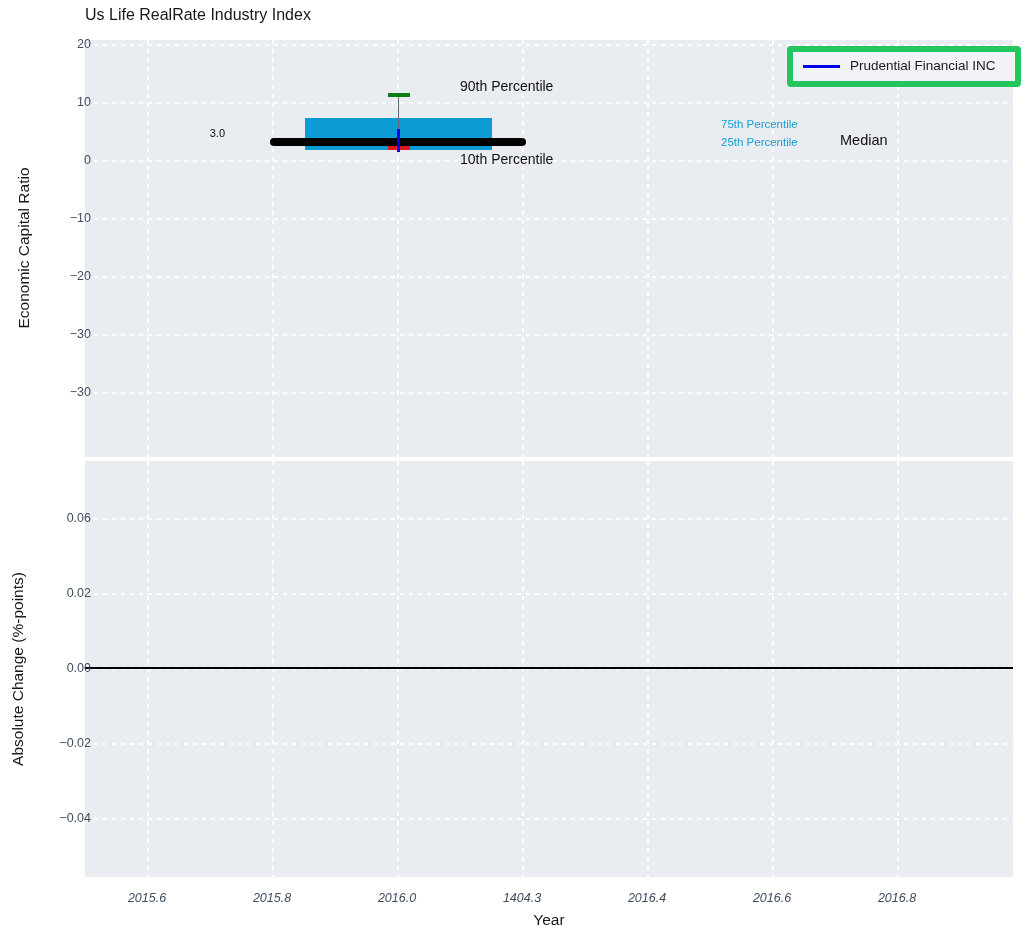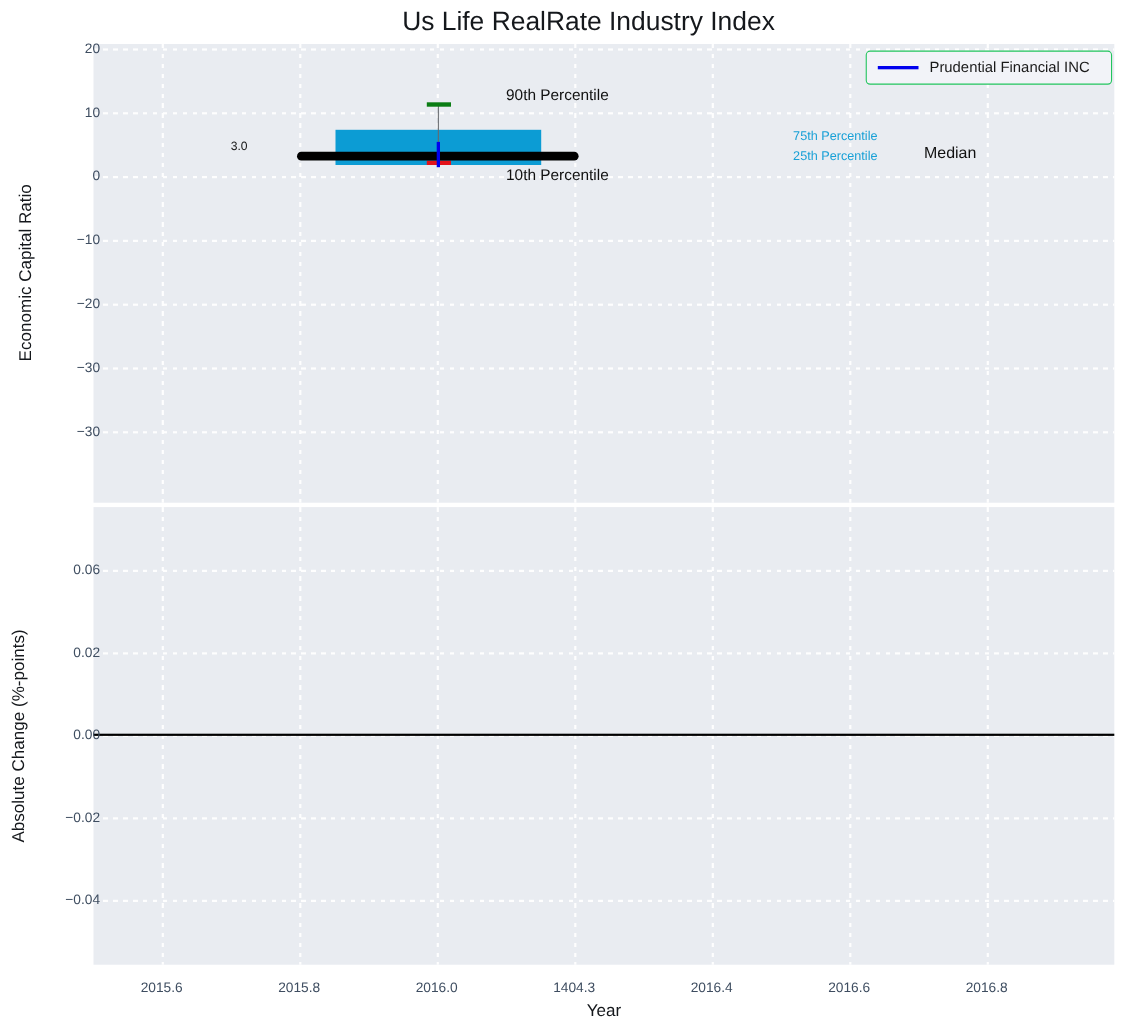--- a/index.html
+++ b/index.html
@@ -1,34 +1,34 @@
 <!DOCTYPE html>
 <html><head>
 <meta charset="utf-8">
 <style>
   html,body{margin:0;padding:0;background:#ffffff;}
   body{font-family:"Liberation Sans", sans-serif;}
   #fig{position:relative;width:1025px;height:940px;background:#ffffff;overflow:hidden;}
 
-  .title{position:absolute;left:85px;top:6px;width:900px;text-align:center;
-         font-size:24px;color:#15181c;}
+  .title{position:absolute;left:85px;top:6px;width:900px;
+         font-size:16px;color:#15181c;}
 
   .panel{position:absolute;left:85px;width:928px;background:#e9ecf1;}
   .panel-top{top:40px;height:417px;}
   .panel-bottom{top:461px;height:416px;}
 
   .vgrid{position:absolute;top:0;bottom:0;width:1.6px;
          background:repeating-linear-gradient(to bottom,rgba(255,255,255,.95) 0 4px,rgba(255,255,255,0) 4px 9px);}
   .hgrid{position:absolute;left:0;right:0;height:1.6px;
          background:repeating-linear-gradient(to right,rgba(255,255,255,.95) 0 4px,rgba(255,255,255,0) 4px 9px);}
 
   .ytick{position:absolute;left:0;width:74px;height:16px;line-height:16px;
          text-align:right;font-size:12.5px;color:#3e4d60;padding-left:17px;}
   .xtick{position:absolute;width:80px;height:16px;line-height:16px;top:890px;
-         text-align:center;font-size:12.5px;color:#3e4d60;}
+         text-align:center;font-size:12.5px;color:#3e4d60;font-style:italic;}
   .xlabel{position:absolute;left:509px;top:911px;width:80px;text-align:center;
           font-size:15.5px;color:#15181c;}
   .ylabel{position:absolute;height:20px;line-height:20px;text-align:center;
           font-size:15.5px;color:#15181c;transform:rotate(-90deg);}
   .ylabel-top{width:300px;left:-126px;top:238px;}
   .ylabel-bottom{width:320px;left:-142px;top:659px;}
 
   
   .iqr-box{position:absolute;left:220px;top:78px;width:187px;height:32px;background:#0c9cd4;}
   .whisker{position:absolute;left:312.5px;top:55px;width:1.5px;height:52px;background:#666a6e;}
@@ -38,21 +38,21 @@
   .median-line{position:absolute;left:185px;top:97.5px;width:256px;height:8px;
                background:#000000;border-radius:4px;}
   .series-marker{position:absolute;left:312px;top:89px;width:2.5px;height:23px;background:#0000ee;}
 
   .anno{position:absolute;font-size:14px;color:#111111;white-space:nowrap;}
   .anno-small{position:absolute;font-size:11px;color:#111111;white-space:nowrap;}
   .anno-blue{position:absolute;font-size:11.5px;color:#18a0d6;white-space:nowrap;}
   .anno-median{position:absolute;font-size:14.5px;color:#111111;white-space:nowrap;}
 
   .legend{position:absolute;left:702px;top:6px;width:222px;height:29px;
-          background:#f2f3f8;border:1px solid #22c55e;border-radius:4px;}
+          background:#f2f3f8;border:6px solid #22c55e;border-radius:4px;}
   .legend-line{position:absolute;left:10px;top:13px;width:37px;height:2.5px;background:#0000ee;}
   .legend-text{position:absolute;left:57px;top:6px;font-size:13.5px;color:#1a1a1a;white-space:nowrap;}
 
   .zero-line{position:absolute;left:0;right:0;top:206px;height:2.2px;background:#000000;}
 </style>
 </head>
 <body>
 
 <div id="fig">
 

